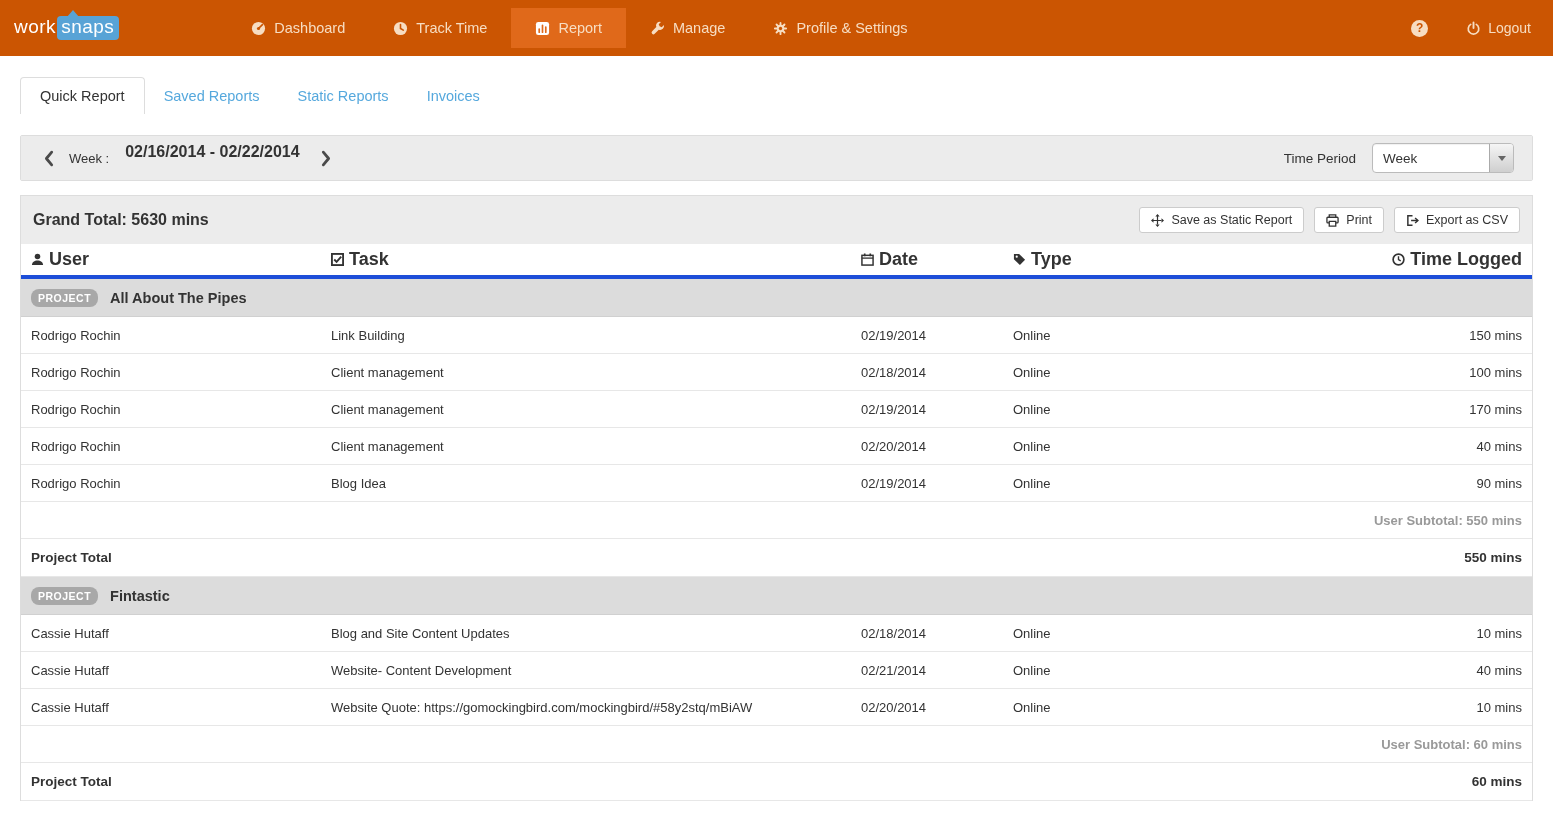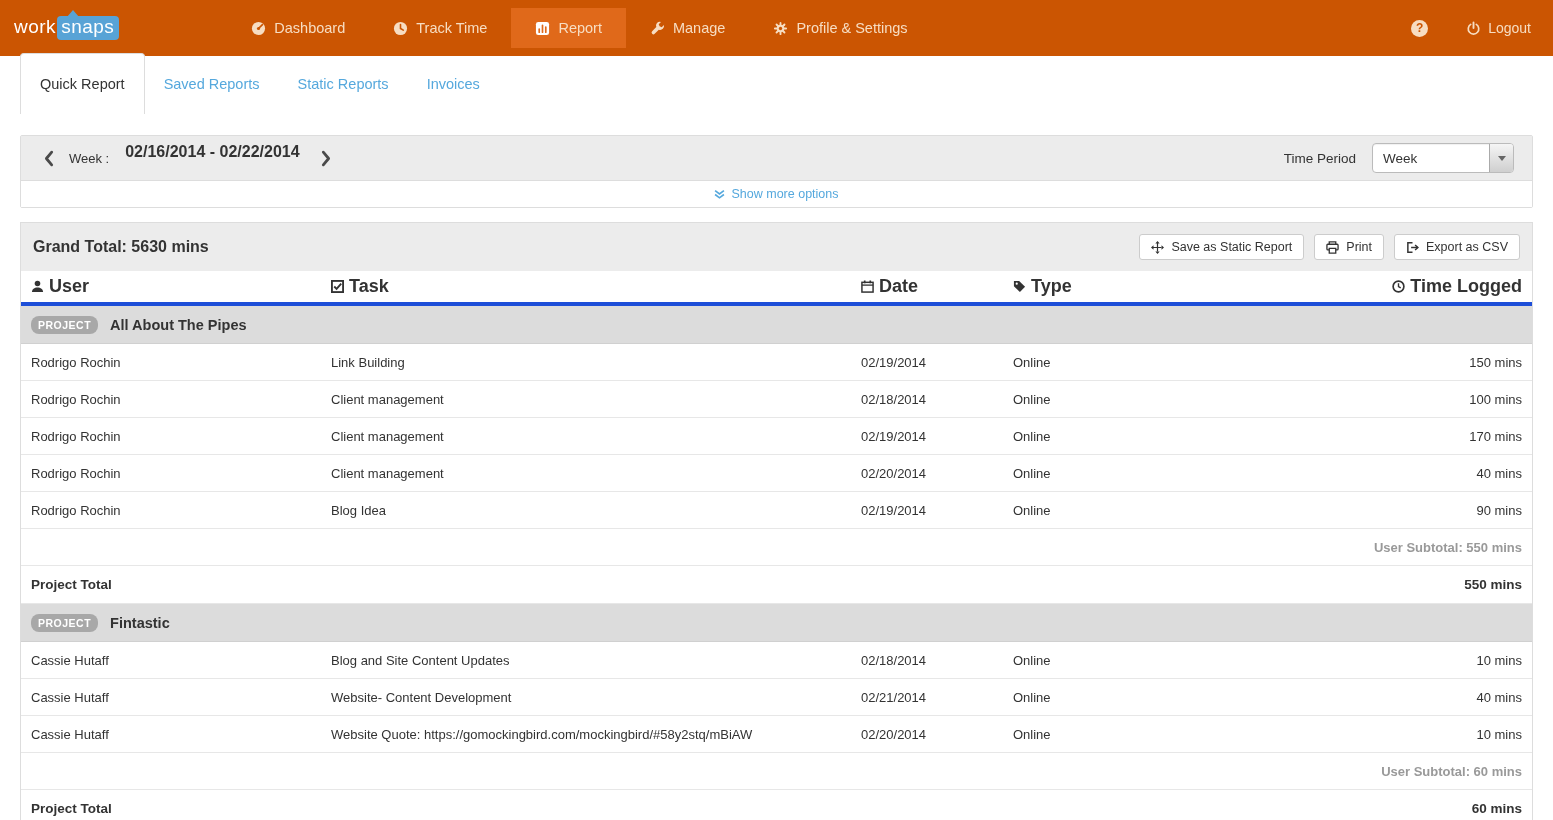--- a/index.html
+++ b/index.html
@@ -20,21 +20,21 @@
     color:#f7ddc2; font-size:14.5px; cursor:pointer; }
   .nav-item.active { background:#e0691a; }
   .nav-right { margin-left:auto; display:flex; align-items:center; gap:38px; margin-right:22px; }
   .help-circle { width:17px; height:17px; border-radius:50%; background:#f7ddc2; color:#cb5502;
     font-size:12px; font-weight:bold; text-align:center; line-height:17px; cursor:pointer; }
   .logout { display:flex; align-items:center; gap:7px; color:#f7ddc2; font-size:14px; cursor:pointer; }
   .nav-icon { width:15px; height:15px; display:block; }
 
   
   .tabs { display:flex; align-items:flex-end; padding-left:20px; margin-top:18px; height:40px; }
-  .tab { font-size:14.5px; padding:22px 19px; color:#55a8dd; cursor:pointer; }
+  .tab { font-size:14.5px; padding:10px 19px; color:#55a8dd; cursor:pointer; }
   .tab.active { color:#333; background:#fff; border:1px solid #ddd; border-bottom:none;
     border-radius:4px 4px 0 0; }
 
   
   .filter-panel { margin:21px 20px 0 20px; border:1px solid #ddd; border-radius:2px; }
   .week-bar { background:#ececec; height:44px; display:flex; align-items:center; padding:0 16px; }
   .chev-btn { width:22px; height:26px; display:flex; align-items:center; justify-content:center; cursor:pointer; }
   .week-label { font-size:13px; color:#333; margin:0 8px 0 10px; }
   .week-range { font-size:16px; font-weight:bold; margin:0 16px 12px 8px; }
   .tp-label { margin-left:auto; font-size:13.5px; margin-right:16px; }
@@ -162,28 +162,20 @@
       <svg width="11" height="17" viewBox="0 0 10 16">
           <path d="M2 2l5 6-5 6" stroke="#4a4a4a" stroke-width="2.6" fill="none" stroke-linecap="round" stroke-linejoin="round"></path>
         </svg>
     </div>
     <span class="tp-label">Time Period</span>
     <div class="select">
       <span class="val">Week</span>
       <span class="caret-box">
           <span class="caret"></span>
         </span>
-    </div>
-  </div>
-  <div class="more-row">
-    <div class="more-link">
-      <svg width="11" height="11" viewBox="0 0 10 10">
-          <path d="M1 1.5l4 3 4-3M1 5l4 3 4-3" stroke="#55a8dd" fill="none" stroke-width="1.5"></path>
-        </svg>
-      <span>Show more options</span>
     </div>
   </div>
 </div>
 
 <div class="report-panel">
   <div class="grand-bar">
     <span class="grand-total">Grand Total: 5630 mins</span>
     <div class="actions">
       <button class="btn">
         <svg viewBox="0 0 14 14" fill="#333">

